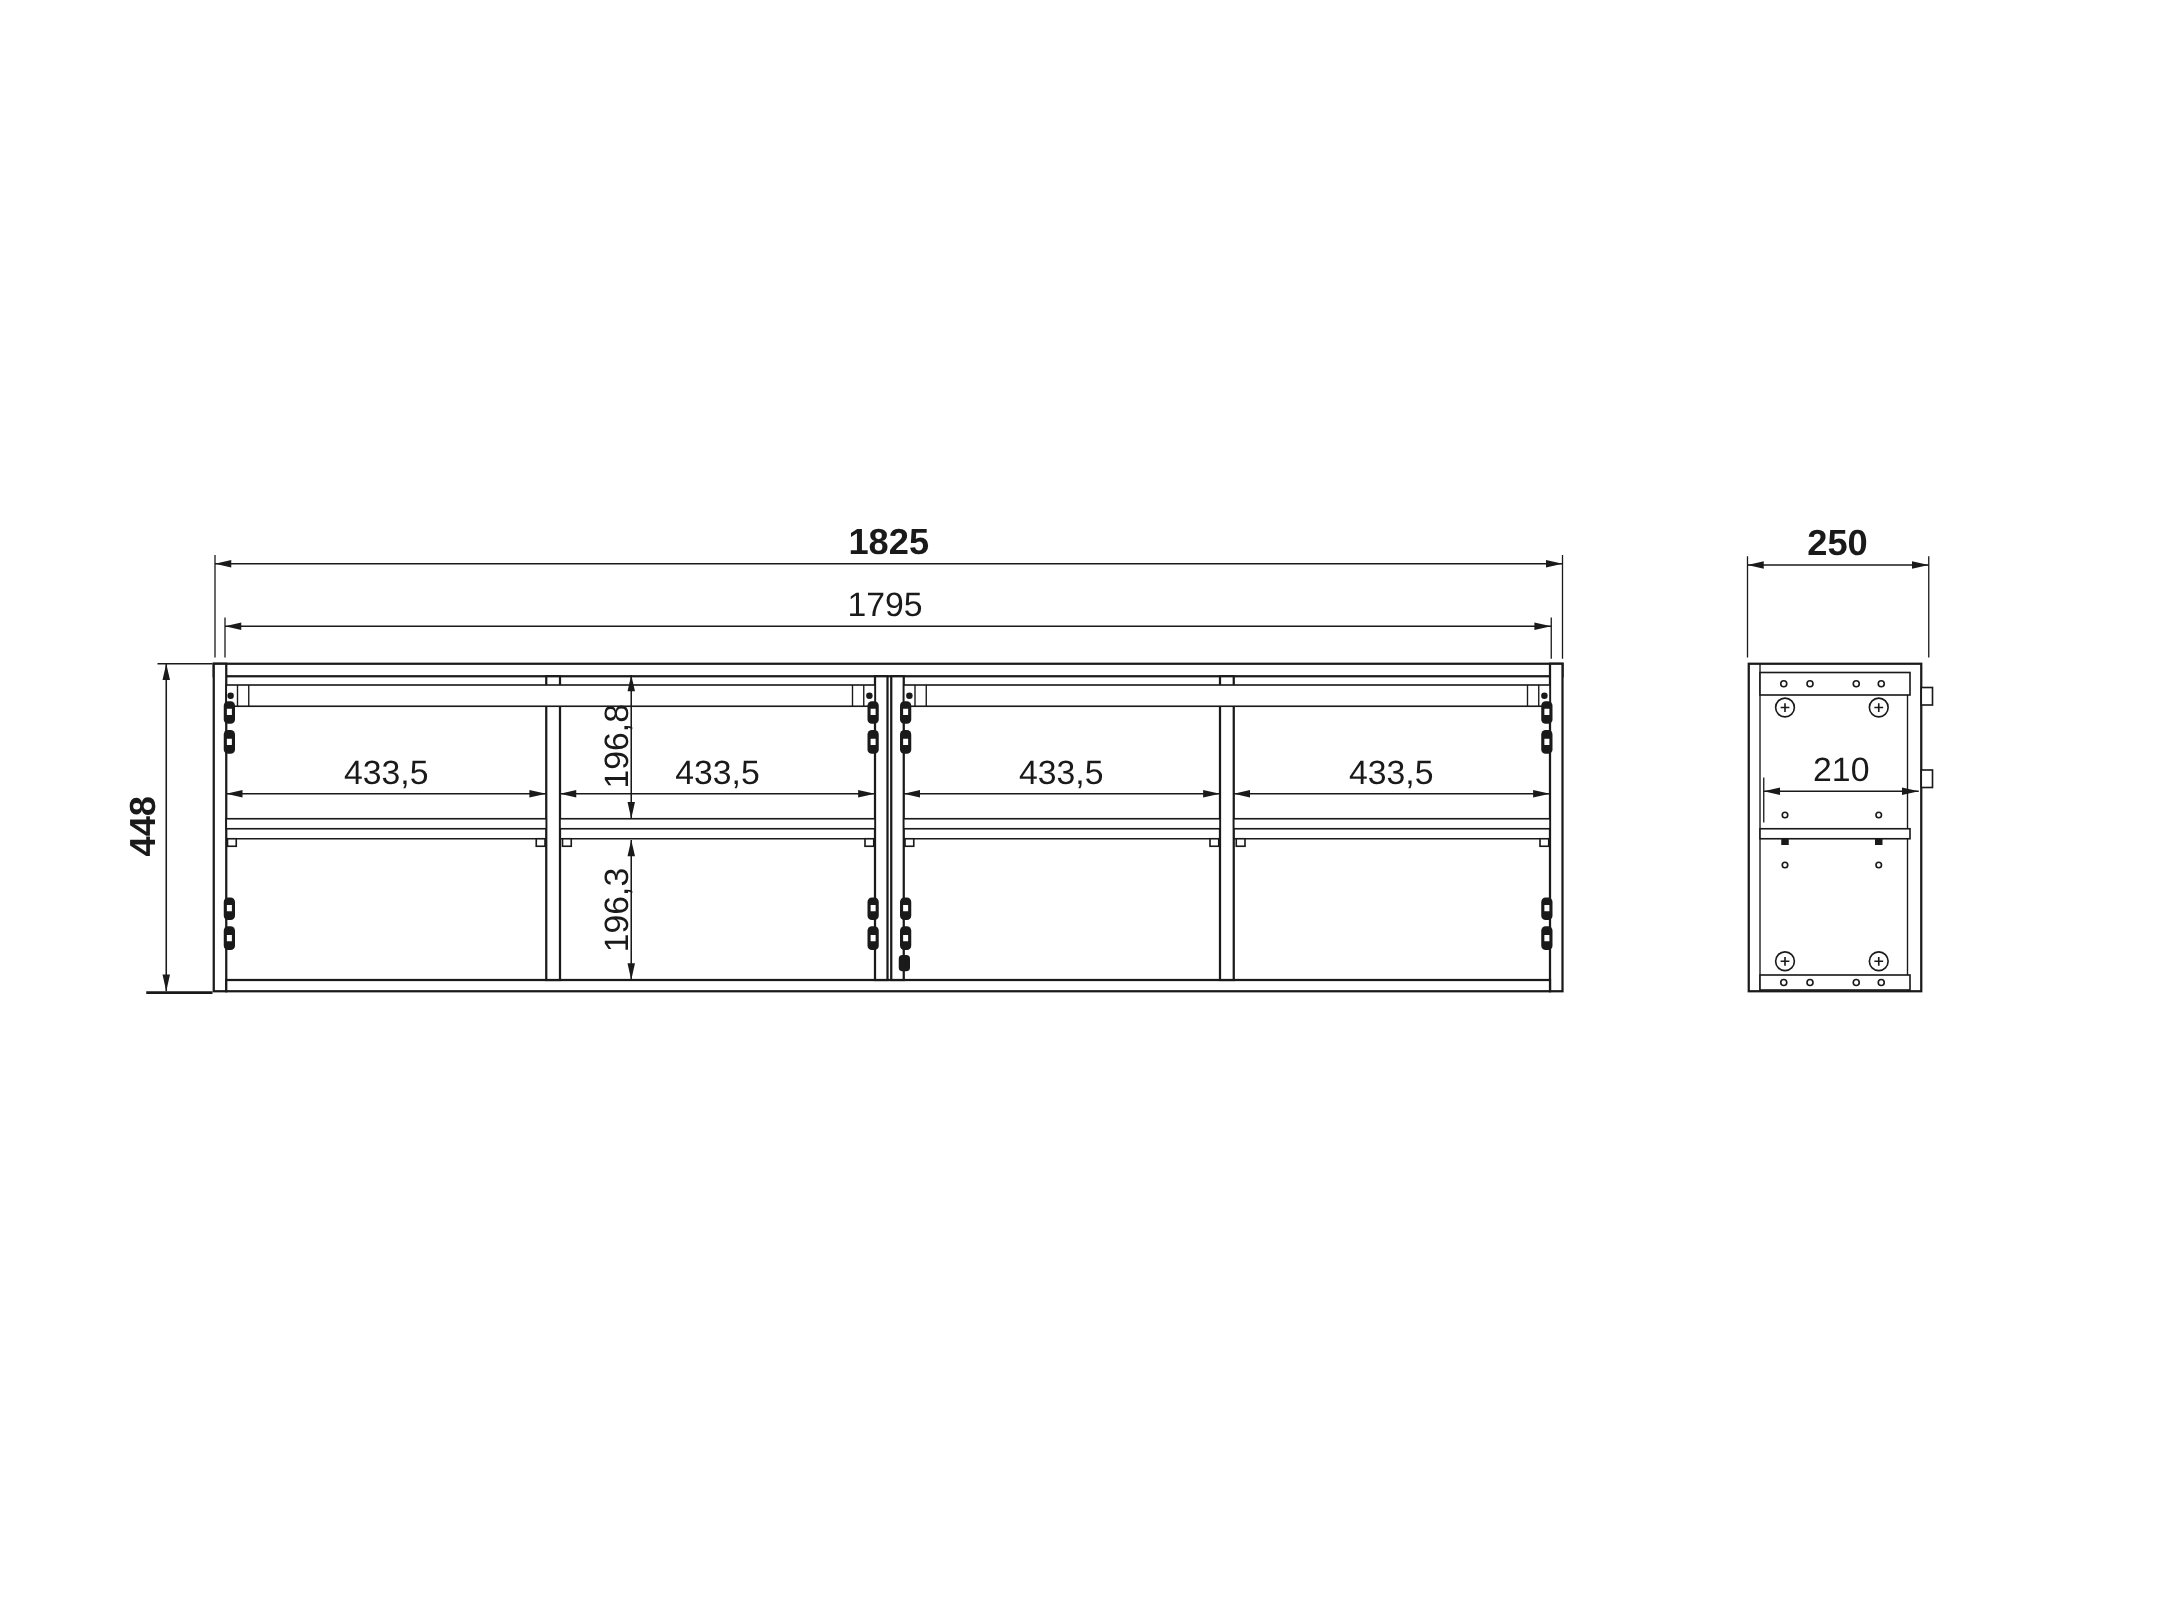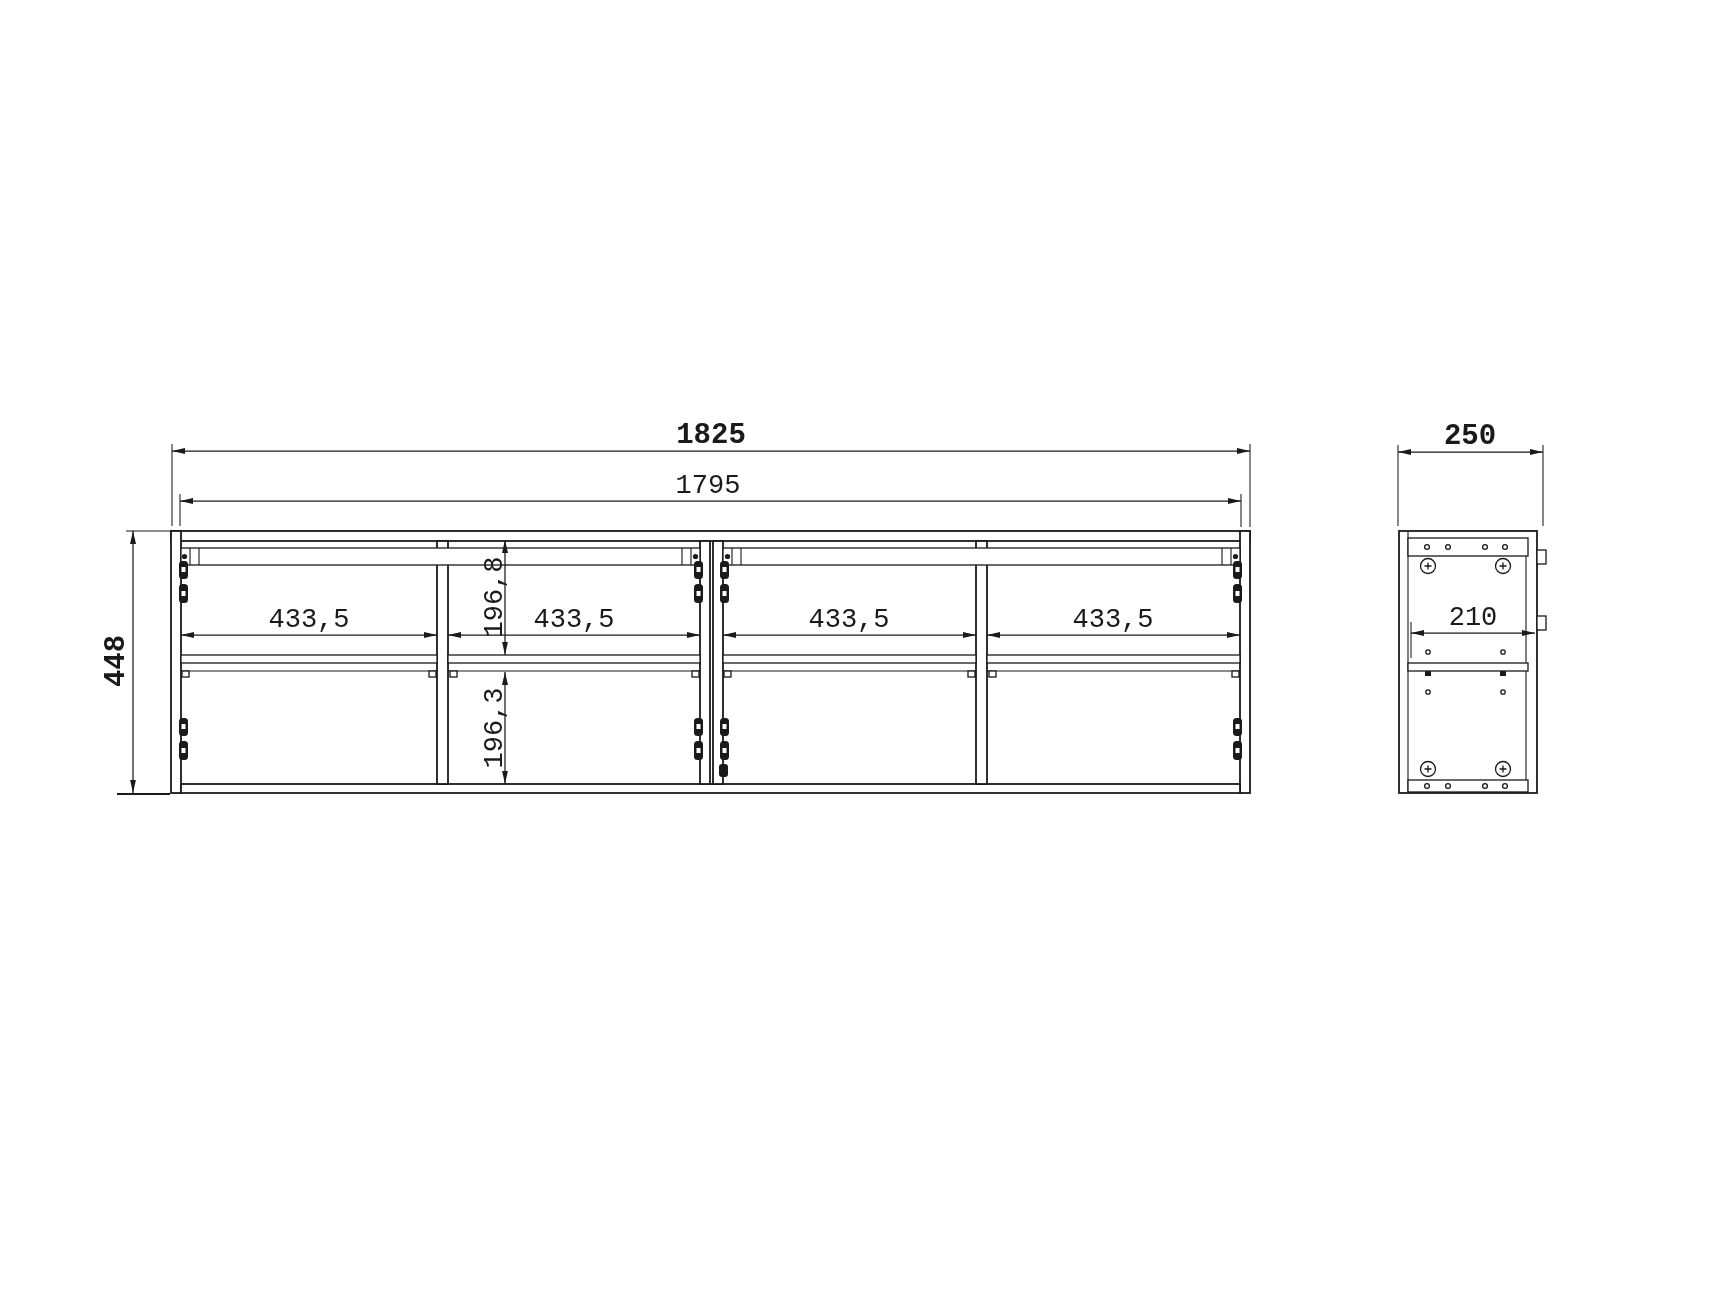--- a/index.html
+++ b/index.html
@@ -5,21 +5,21 @@
   :root{
     --line:#1a1a1a;
     --ground:#4d4d4d;
     --bg:#ffffff;
   }
   html,body{margin:0;padding:0;background:var(--bg);}
   .canvas{
     position:relative;
     width:1730px;height:1132px;
     background:var(--bg);
-    font-family:Liberation Mono, monospace;
+    font-family:Liberation Sans, sans-serif;
   }
   svg{display:block;}
   .ln{stroke:var(--line);fill:none;stroke-width:1.6;}
   .thick{stroke-width:2.1;}
   .thin{stroke-width:1.1;}
   .board{fill:#ffffff;stroke:var(--line);stroke-width:1.8;}
   .detail{fill:#ffffff;stroke:var(--line);stroke-width:1.3;}
   .blk{fill:var(--line);stroke:none;}
   .dim{stroke:var(--line);stroke-width:1.25;fill:none;}
   .ext{stroke:var(--line);stroke-width:1.05;fill:none;}

